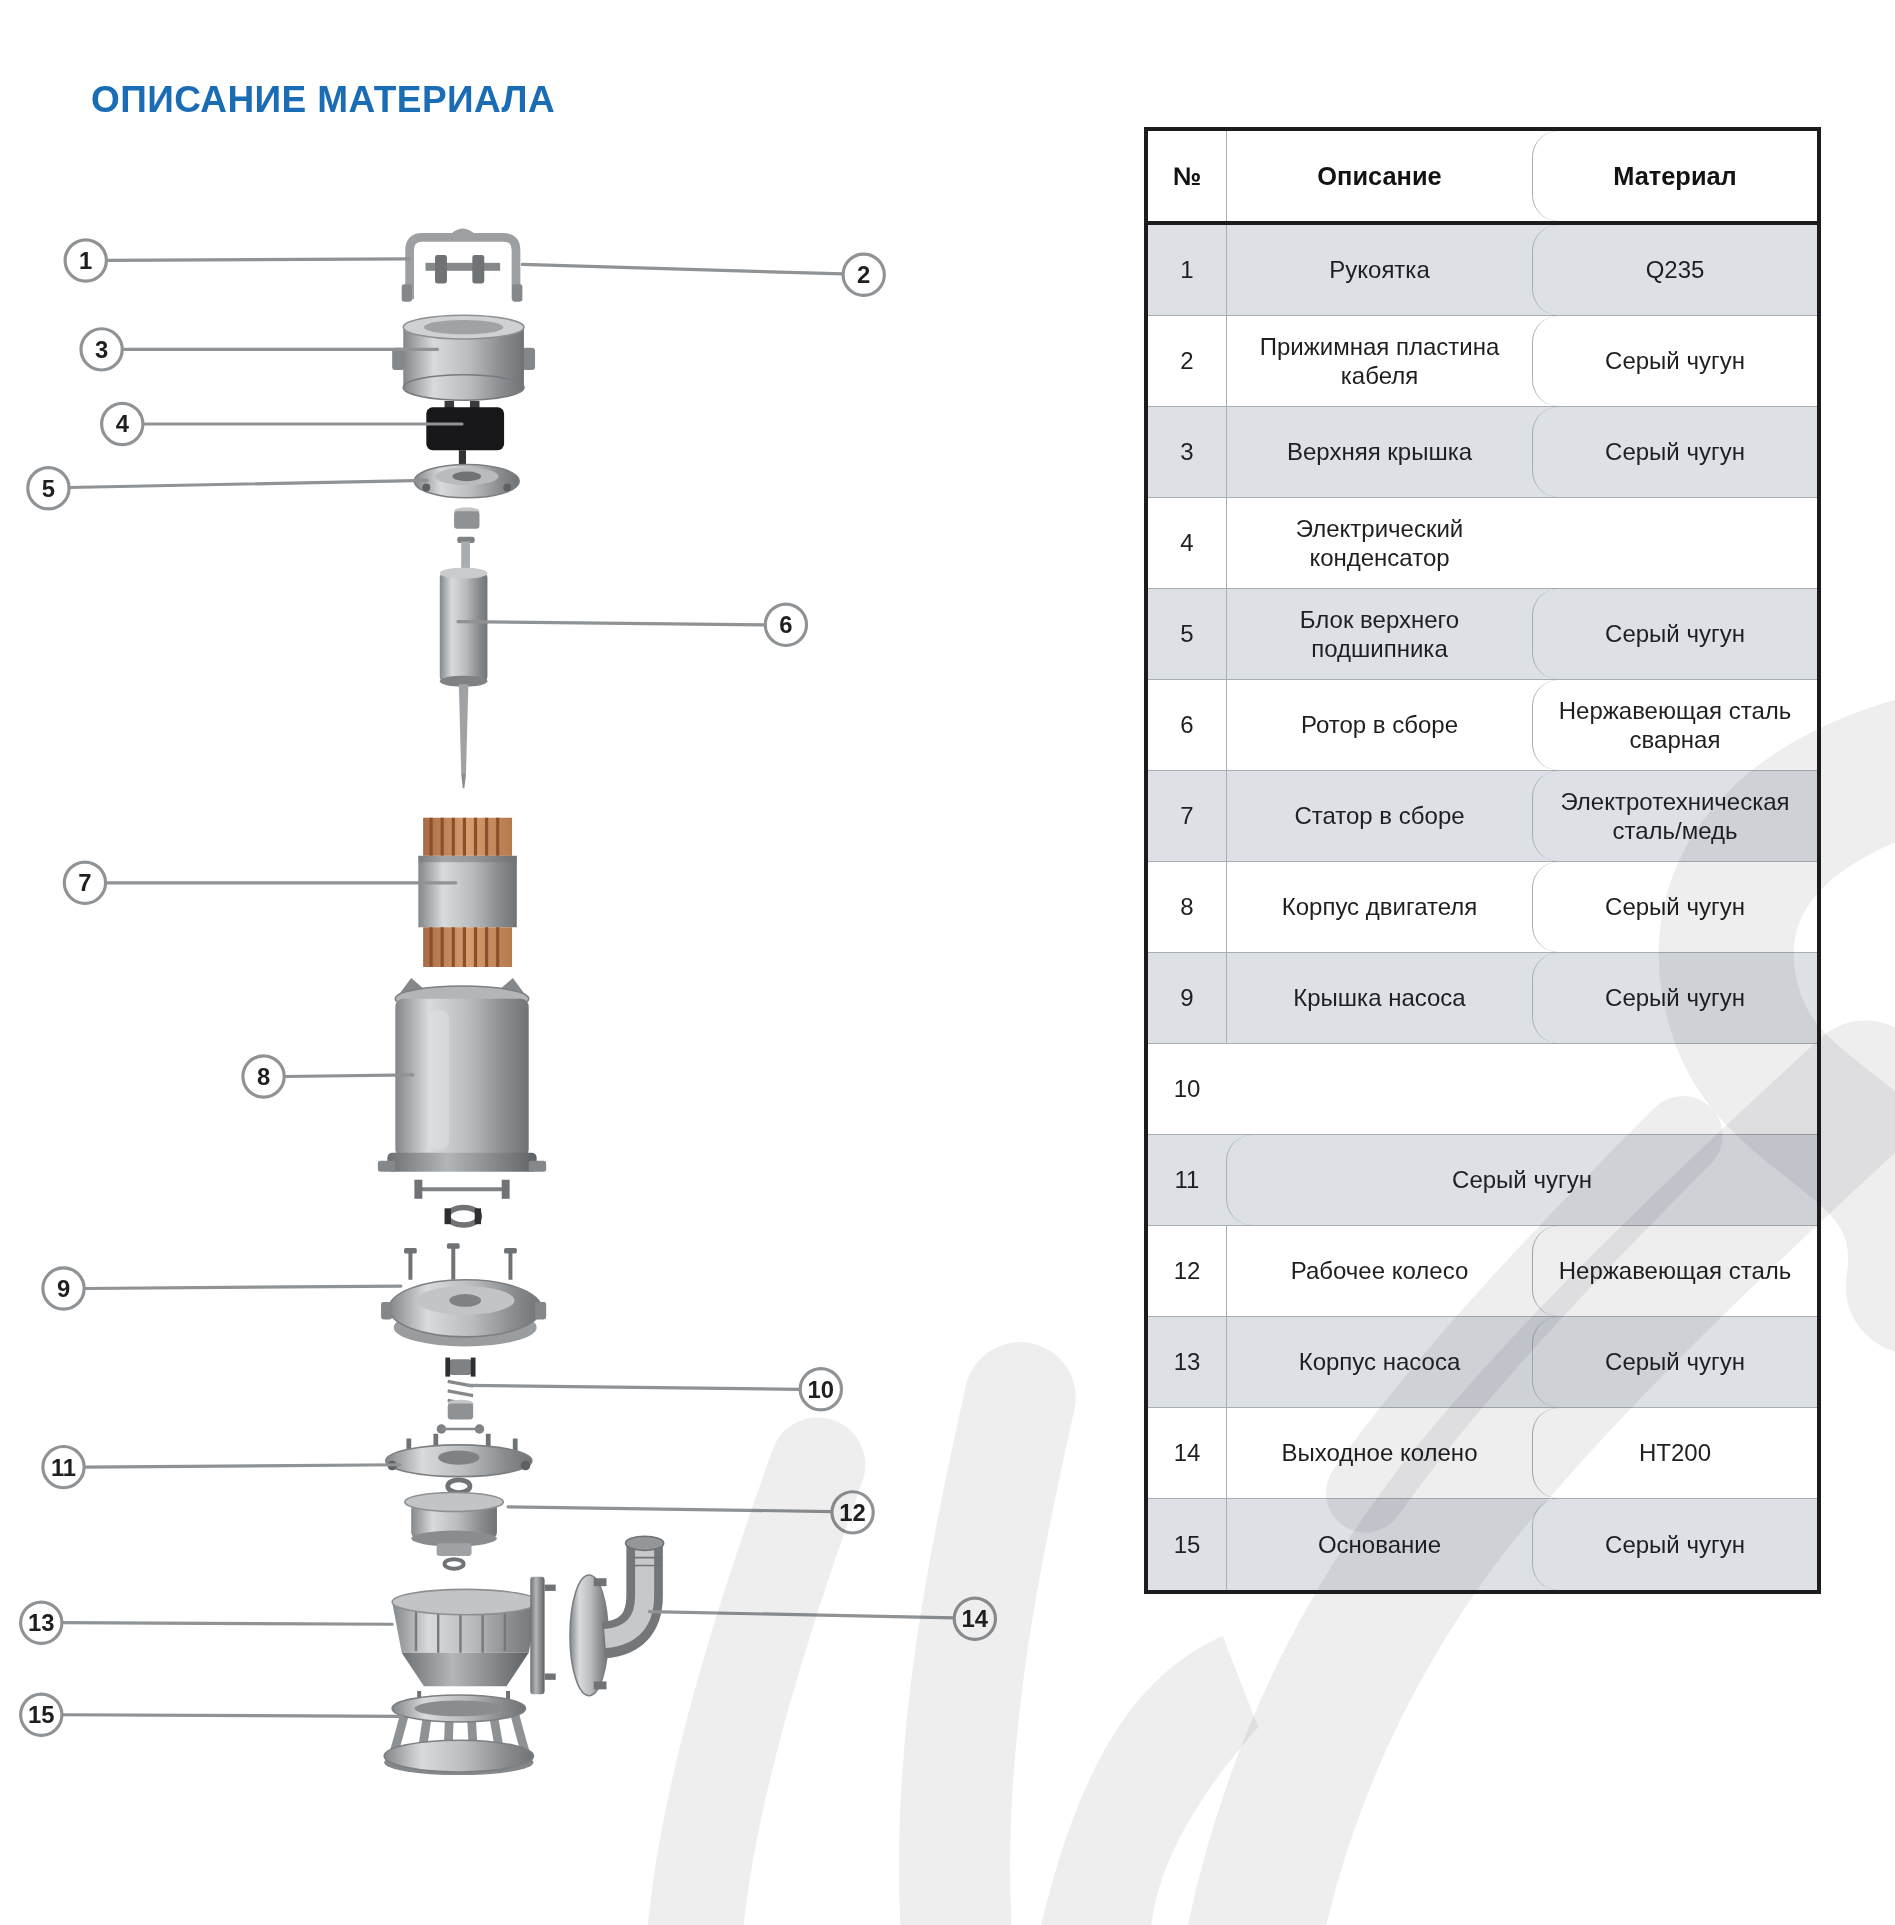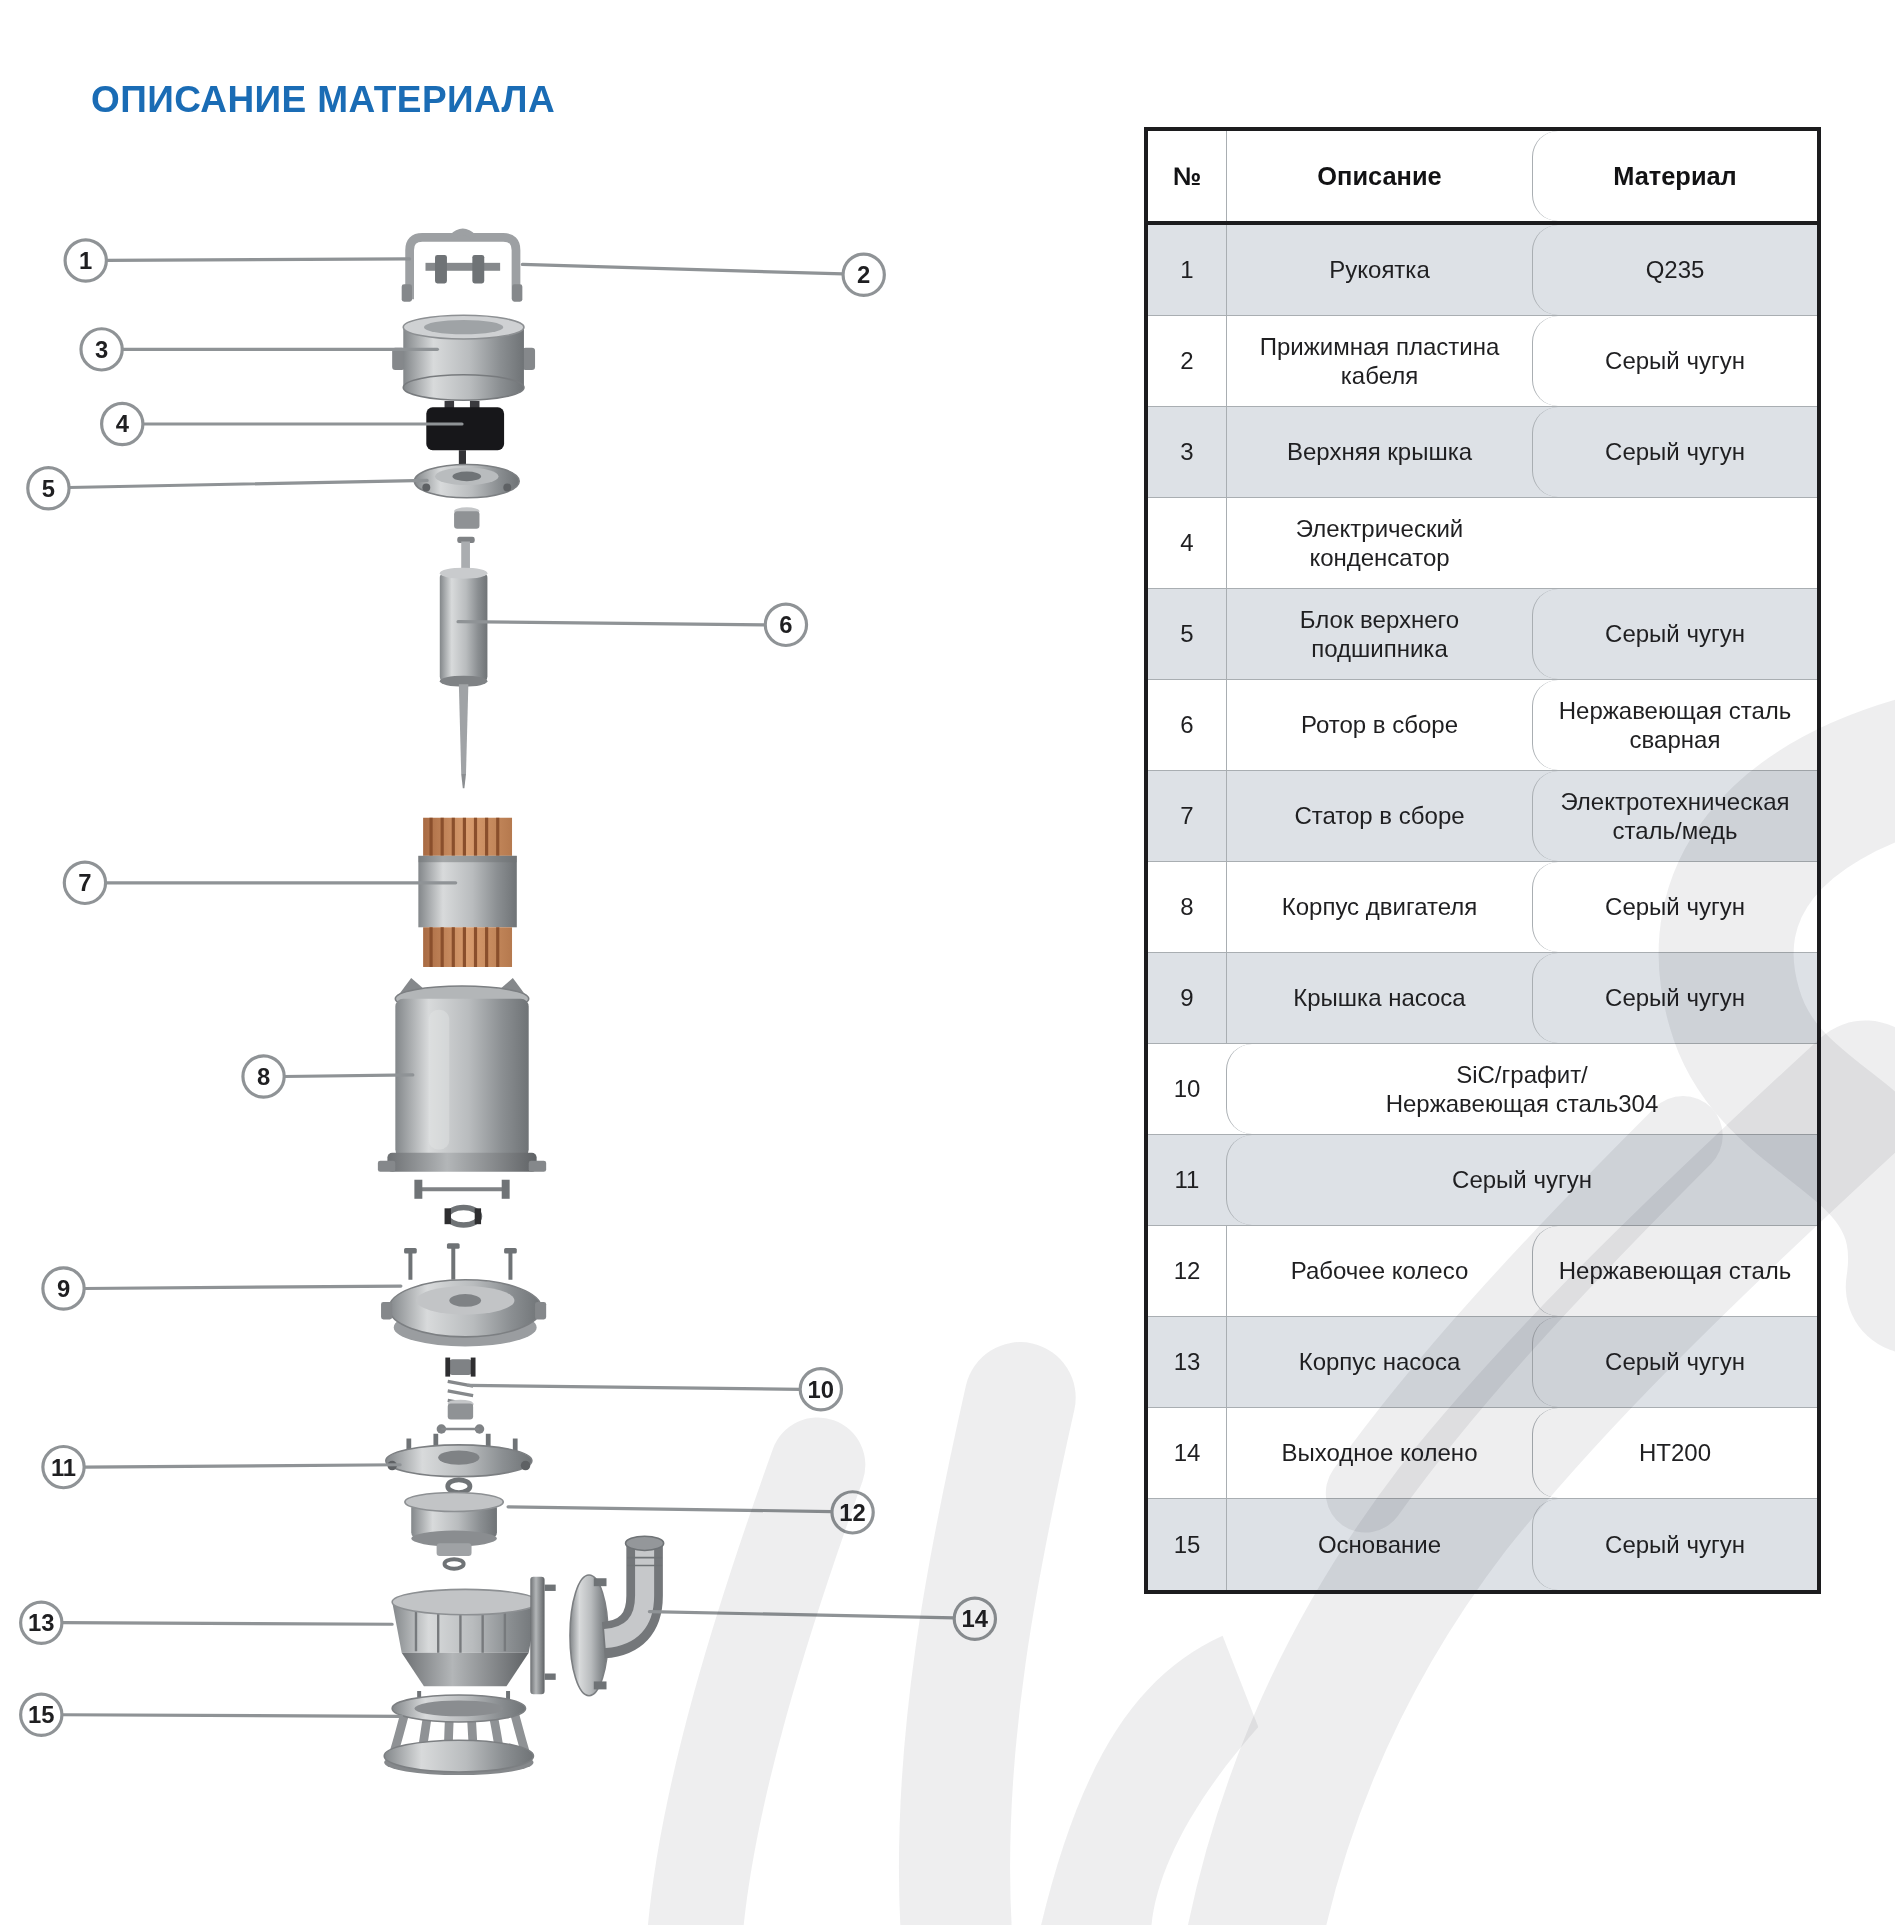--- a/index.html
+++ b/index.html
@@ -357,22 +357,20 @@
           <div class="td col-desc">Корпус двигателя</div>
           <div class="td col-mat">Серый чугун</div>
         </div>
         <div class="tr shaded">
           <div class="td col-num">9</div>
           <div class="td col-desc">Крышка насоса</div>
           <div class="td col-mat">Серый чугун</div>
         </div>
         <div class="tr">
           <div class="td col-num">10</div>
-          <div class="td col-mat">SiC/графит/
-Нержавеющая сталь304</div>
         </div>
         <div class="tr shaded">
           <div class="td col-num">11</div>
           <div class="td col-mat">Серый чугун</div>
         </div>
         <div class="tr">
           <div class="td col-num">12</div>
           <div class="td col-desc">Рабочее колесо</div>
           <div class="td col-mat">Нержавеющая сталь</div>
         </div>

